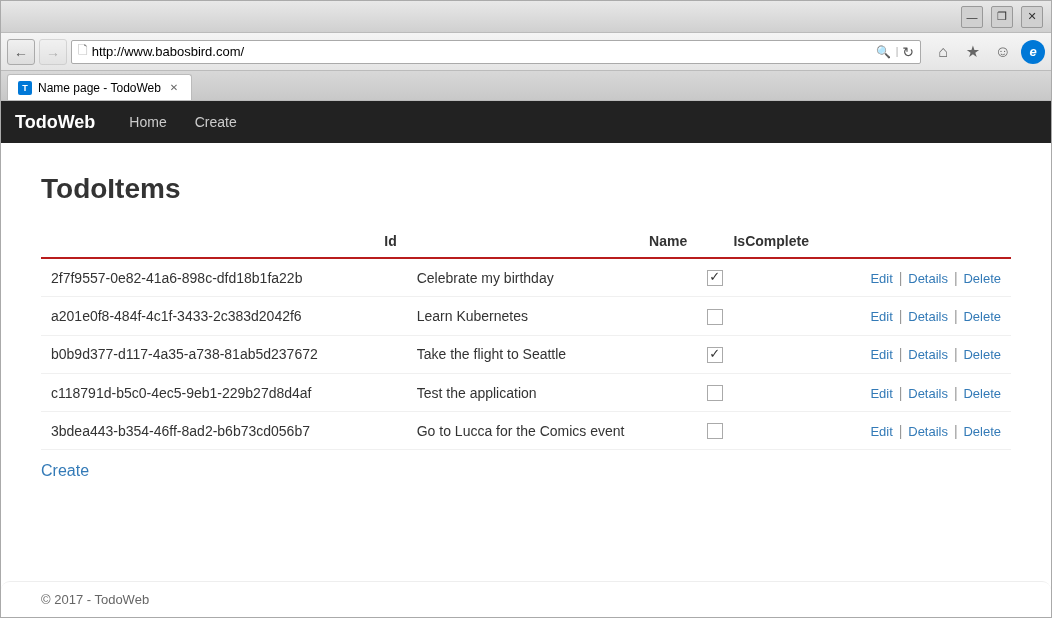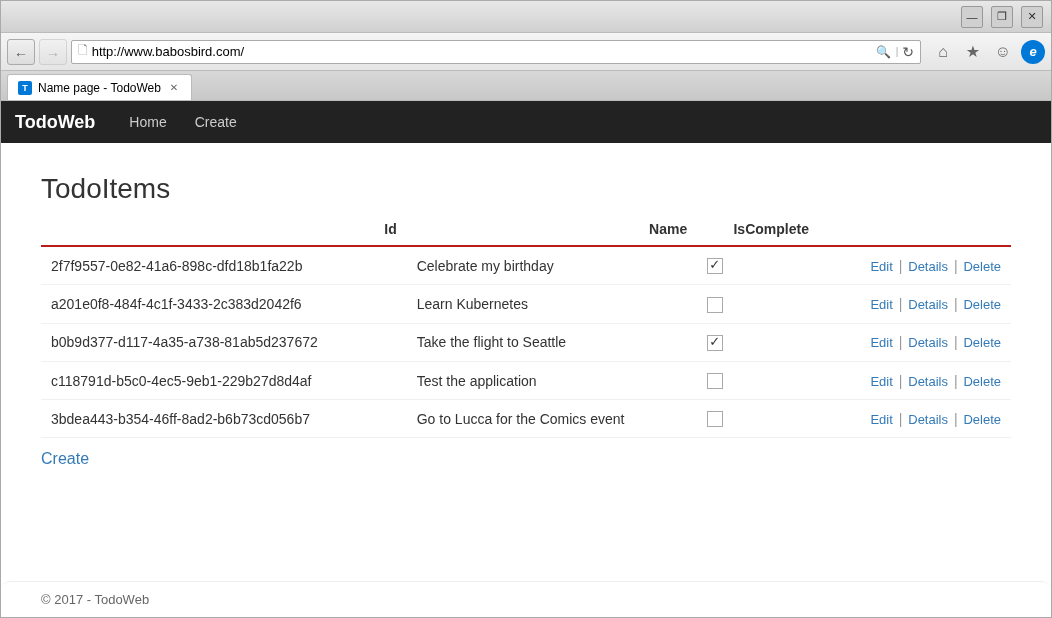--- a/index.html
+++ b/index.html
@@ -211,23 +211,23 @@
     
     .main-content {
       flex: 1;
       padding: 30px 40px;
       background: white;
       overflow-y: auto;
     }
 
     h1.page-title {
       font-size: 28px;
-      font-weight: 400;
+      font-weight: 700;
       color: #333;
-      margin-bottom: 8px;
+      margin-bottom: 20px;
     }
 
     table {
       width: 100%;
       border-collapse: collapse;
     }
 
     thead th {
       text-align: right;
       padding: 8px 10px;

